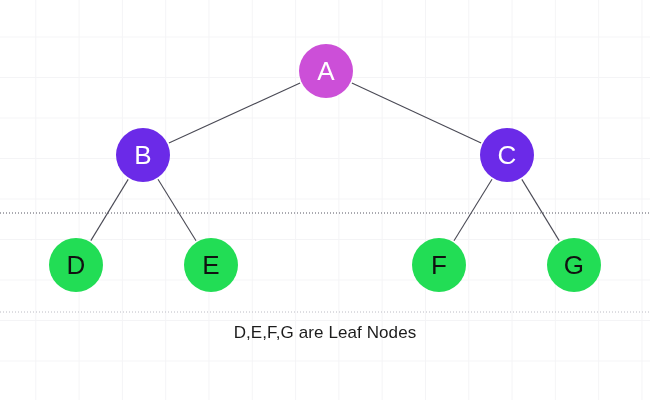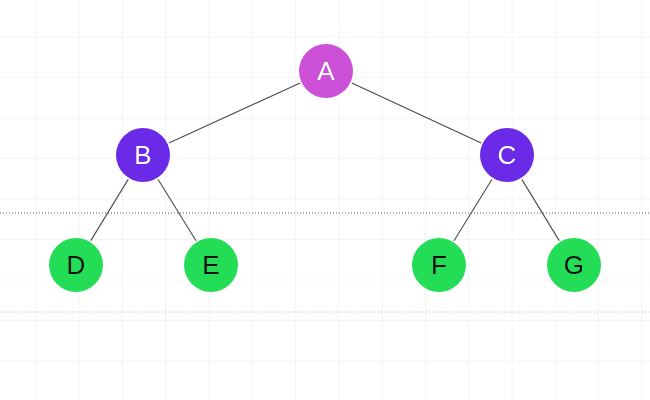--- a/index.html
+++ b/index.html
@@ -113,14 +113,15 @@
         <span class="node-label">E</span>
       </div>
       <div class="node node-leaf" style="left: 412px; top: 238px; width: 54px; height: 54px; background: rgb(34, 221, 85);">
         <span class="node-label">F</span>
       </div>
       <div class="node node-leaf" style="left: 547px; top: 238px; width: 54px; height: 54px; background: rgb(34, 221, 85);">
         <span class="node-label">G</span>
       </div>
     </div>
 
+  <div id="caption">D,E,F,G are Leaf Nodes</div>
 
 </div>
 
 </body></html>

